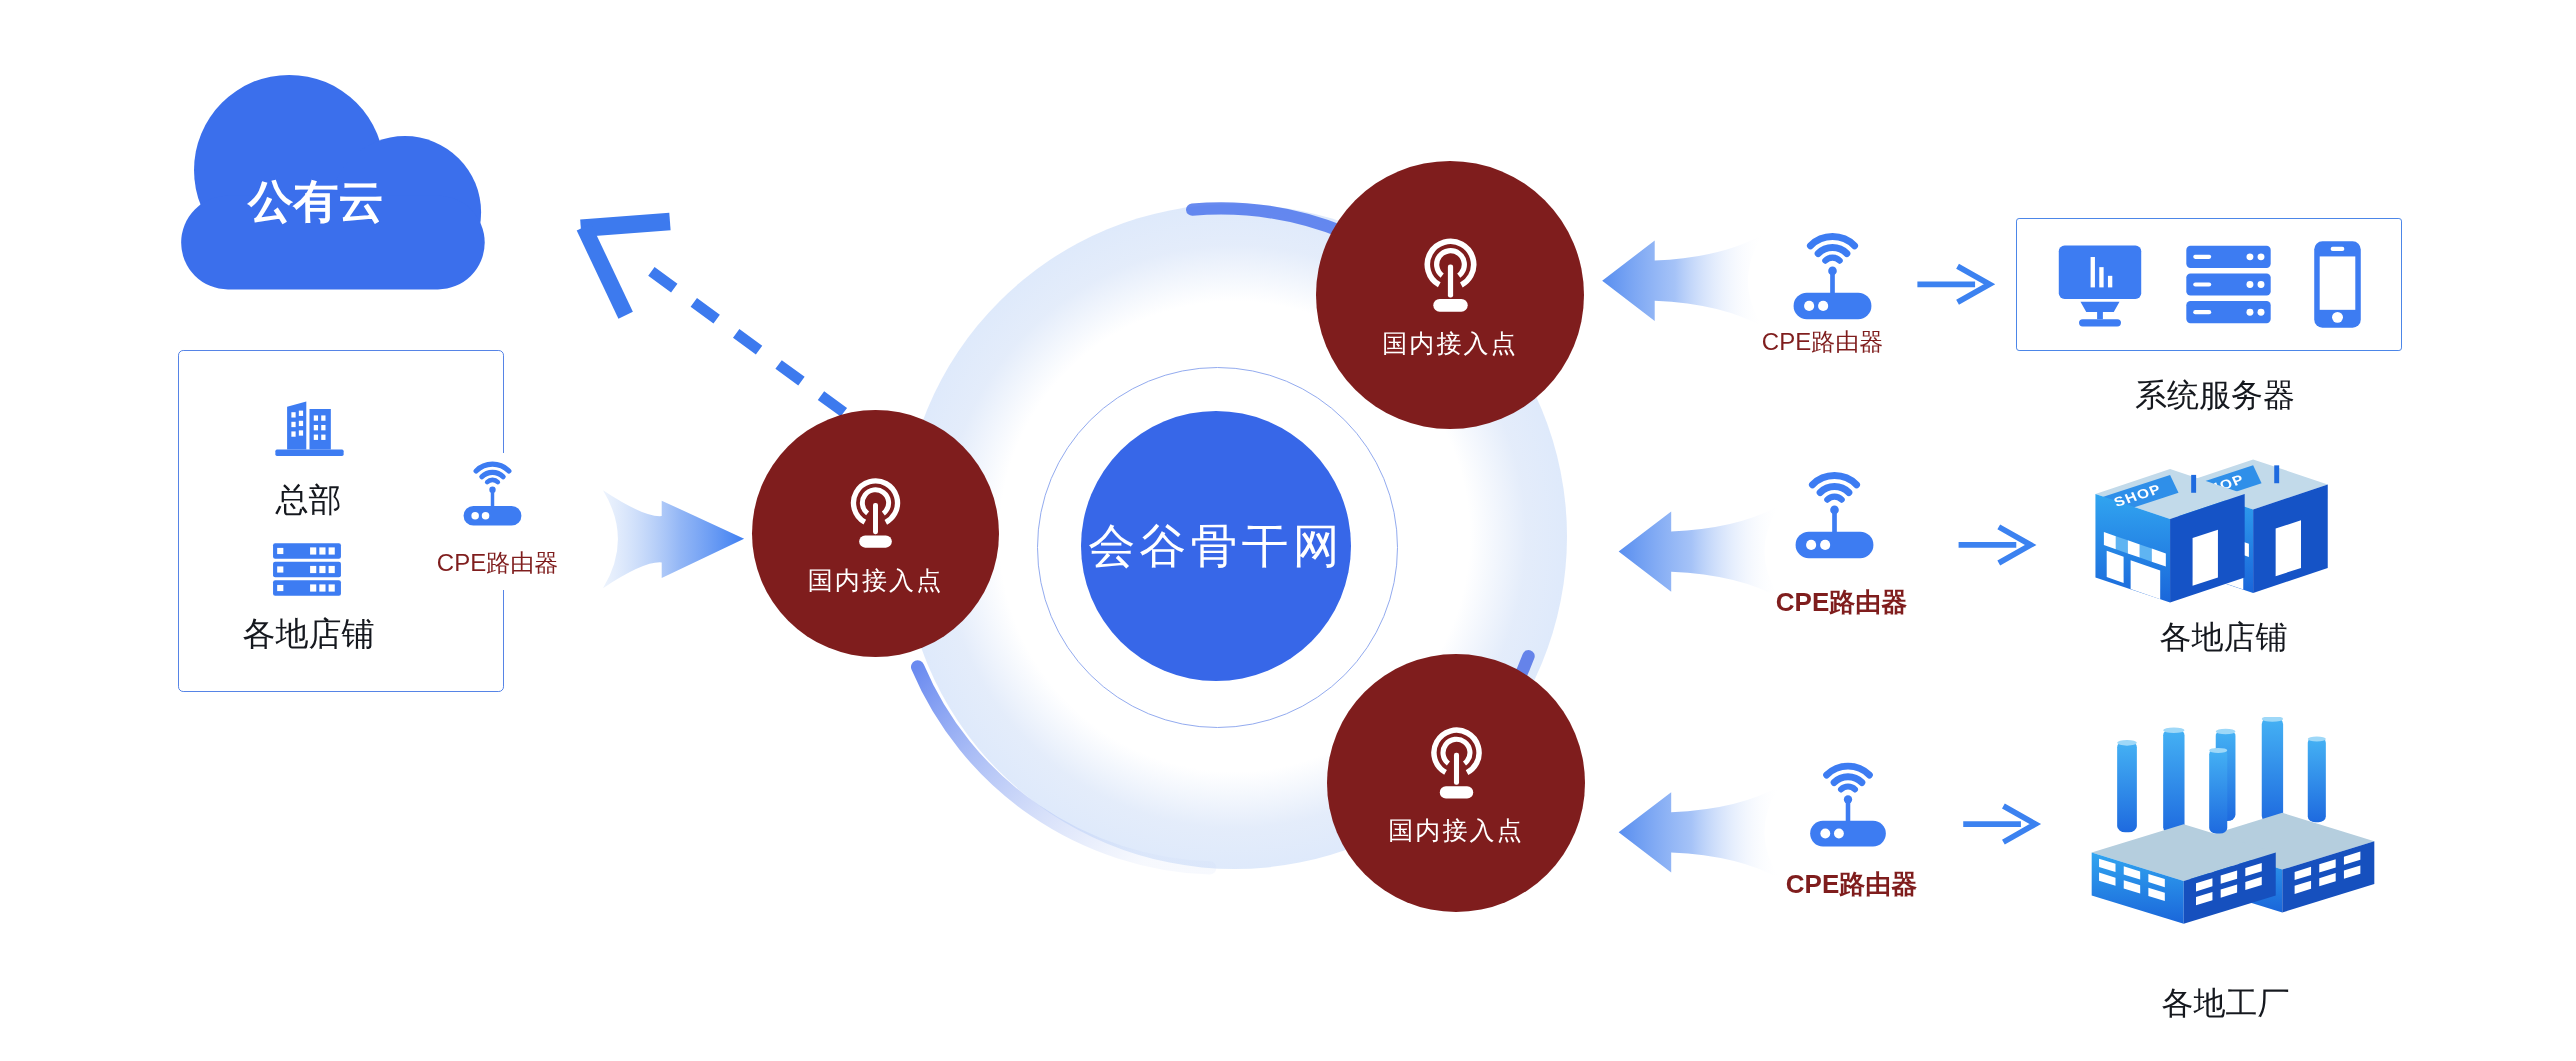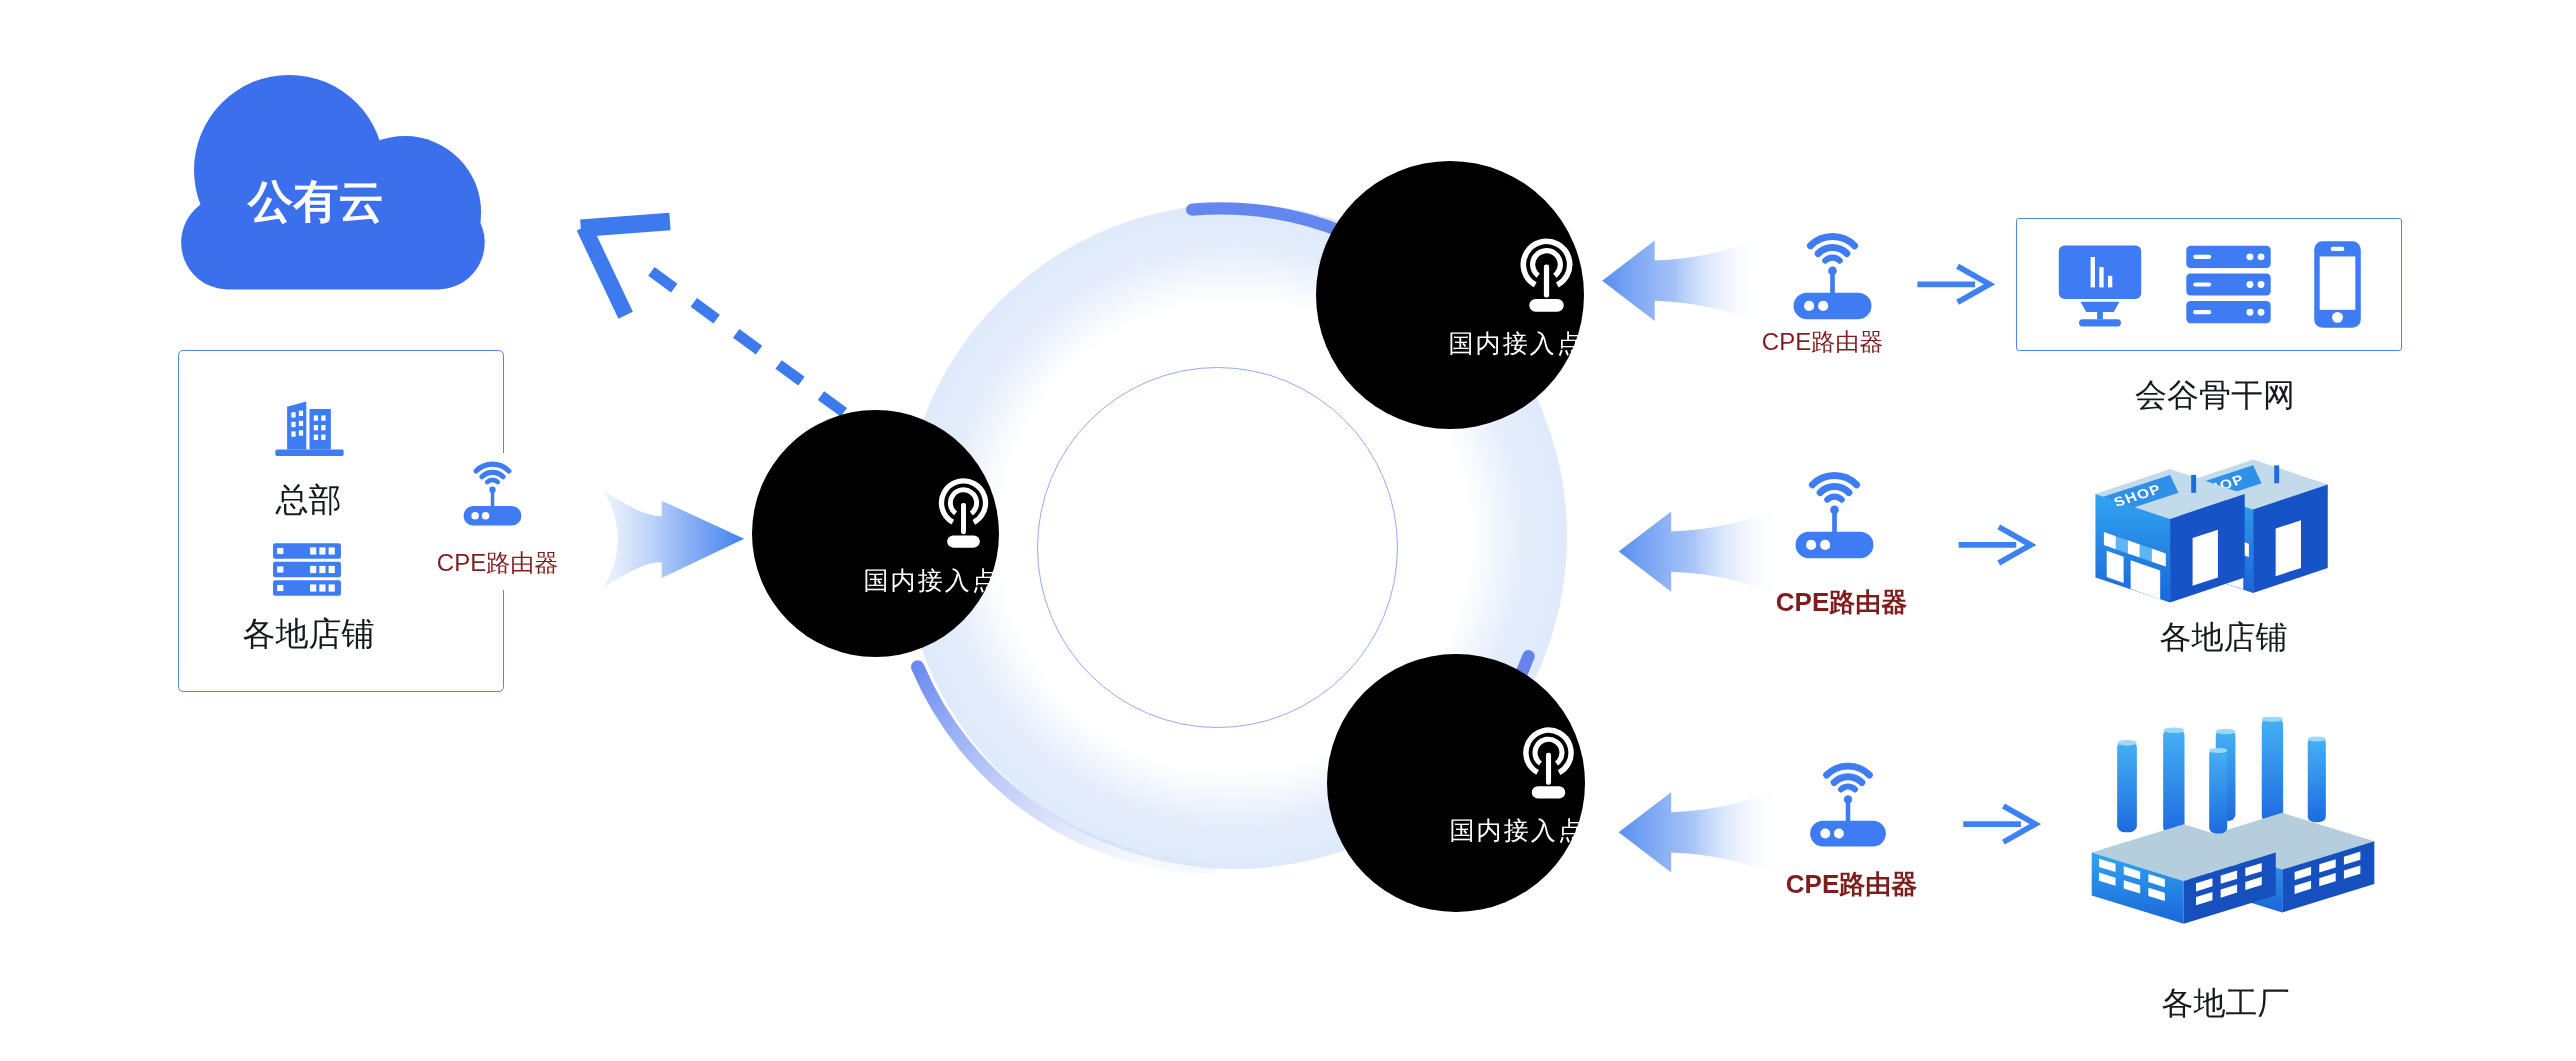--- a/index.html
+++ b/index.html
@@ -18,21 +18,21 @@
       rgba(201,218,246,0.50) 62%,
       rgba(214,228,250,0.80) 71%,
       rgba(233,241,252,0.35) 85%,
       rgba(255,255,255,0) 97%);}
 
   #white-ring{left:1037px;top:367px;width:359px;height:359px;background:#ffffff;
     border:1px solid #93abef;}
   #backbone-circle{left:1081px;top:411px;width:270px;height:270px;background:#3767e8;}
   #backbone-circle .title{font-size:47px;letter-spacing:4.1px;font-weight:500;}
 
-  .access-circle{background:#000000;align-items:flex-end;}
+  .access-circle{background:#7f1d1d;}
   #ap-left{left:752px;top:410px;width:247px;height:247px;}
   #ap-top{left:1316px;top:161px;width:268px;height:268px;}
   #ap-bottom{left:1327px;top:654px;width:258px;height:258px;}
   .ap-label{font-size:25px;letter-spacing:2.1px;margin-top:13.4px;}
 
   #cloud{left:176px;top:72px;width:319px;height:227px;}
 
   #hq-box{left:178px;top:350px;width:324px;height:340px;border:1px solid #5684e6;
     border-radius:5.2px;background:#ffffff;}
   .hq-label{font-size:33px;color:#15181e;}
@@ -292,20 +292,23 @@
 
   <div class="abs" style="left:447px;top:453px;width:93px;height:137px;background:#ffffff"></div>
   <div class="abs" style="left:452px;top:457px">
     <svg width="81" height="70" viewBox="0 0 158 136">
         <use href="#sym-router" width="158" height="136"></use>
       </svg>
   </div>
   <div class="abs lbl cpe-label" style="left:420px;top:547px;width:155px">CPE路由器</div>
 
   <div id="white-ring" class="abs circle"></div>
+  <div id="backbone-circle" class="abs circle flexcc">
+    <div class="lbl lbl-white title">会谷骨干网</div>
+  </div>
 
   <div id="ap-left" class="abs circle access-circle flexcc">
     <svg width="71" height="80" viewBox="0 0 138 155">
       <use href="#sym-hotspot" width="138" height="155"></use>
       </svg>
     <div class="lbl lbl-white ap-label">国内接入点</div>
   </div>
   <div id="ap-top" class="abs circle access-circle flexcc">
     <svg width="75" height="84" viewBox="0 0 146 164">
       <use href="#sym-hotspot" width="146" height="164"></use>
@@ -329,21 +332,21 @@
     <svg width="94" height="87" viewBox="0 0 182 168">
       <use href="#sym-monitor" width="182" height="168"></use>
       </svg>
     <svg width="91" height="83" viewBox="0 0 176 162">
       <use href="#sym-rack" width="176" height="162"></use>
       </svg>
     <svg width="55" height="89" viewBox="0 0 106 172">
       <use href="#sym-phone" width="106" height="172"></use>
       </svg>
   </div>
-  <div class="abs lbl site-label" style="left:2107px;top:374px;width:216px">会谷骨干网</div>
+  <div class="abs lbl site-label" style="left:2107px;top:374px;width:216px">系统服务器</div>
 
   <div class="abs" style="left:1780px;top:466px">
     <svg width="109" height="94" viewBox="0 0 212 182">
         <use href="#sym-router" width="212" height="182"></use>
       </svg>
   </div>
   <div class="abs lbl cpe-label bold" style="left:1764px;top:585px;width:155px">CPE路由器</div>
   <div class="abs" style="left:2087px;top:457px">
     <svg width="252" height="155" viewBox="0 0 358 260" preserveAspectRatio="none">
       <use href="#sym-shop" x="118" y="-10" width="240" height="260"></use>

